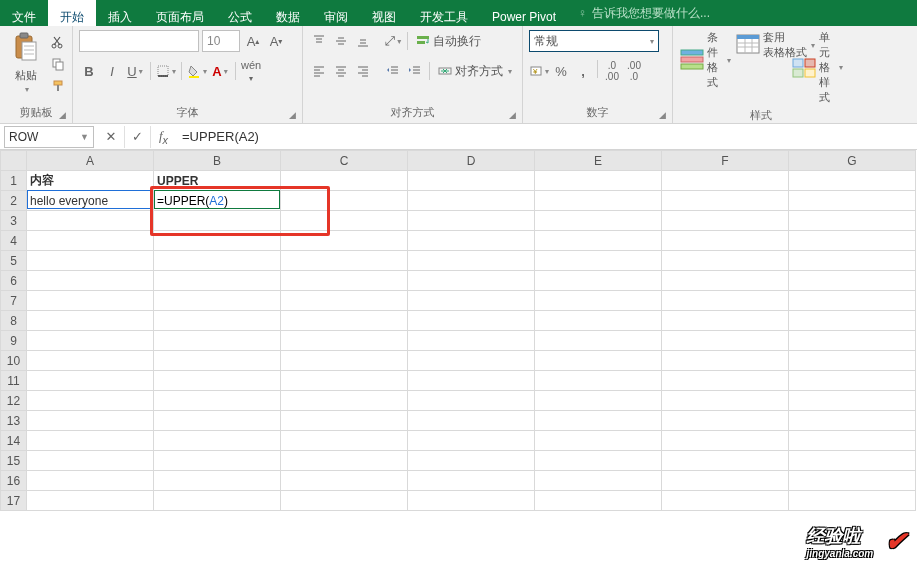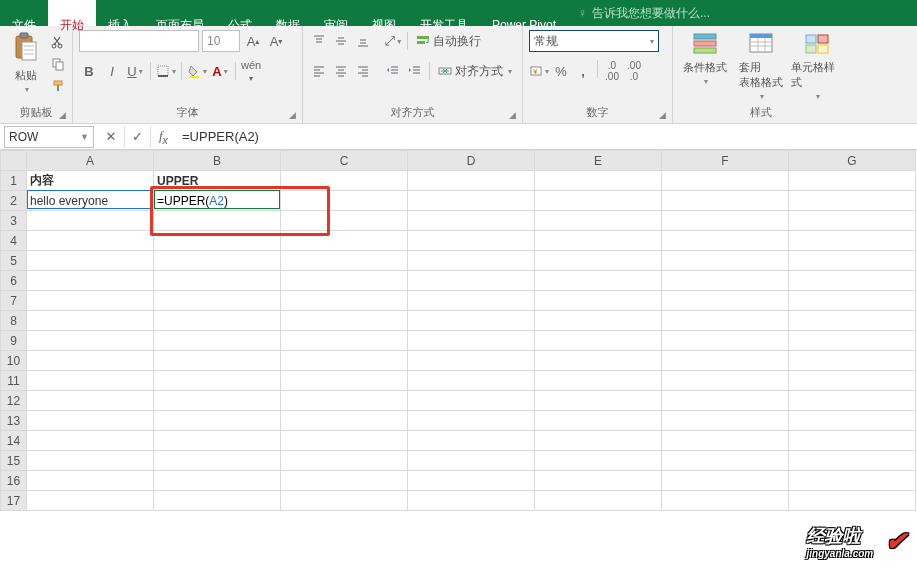--- a/index.html
+++ b/index.html
@@ -1,21 +1,21 @@
 <!DOCTYPE html>
 <html><head>
 <meta charset="utf-8">
 <style>
 * { box-sizing: border-box; margin: 0; padding: 0; font-family: "Microsoft YaHei", "Segoe UI", sans-serif; }
 body { background: #fff; width: 917px; height: 567px; overflow: hidden; position: relative; }
 
 
 .title-bar { background: #0f7a3f; height: 26px; display:flex; align-items:center; color:#fff; font-size:12px;}
-.title-bar .tab { padding: 12px 12px; height:26px; line-height:26px; cursor:pointer; }
-.title-bar .tab.active { background:#fff; color:#b91c1c; }
+.title-bar .tab { padding: 4px 12px; height:26px; line-height:26px; cursor:pointer; }
+.title-bar .tab.active { background:#fff; color:#0c4a6e; }
 .title-bar .tell-me { margin-left:10px; display:flex; align-items:center; color:#b8e0c7; font-size:12px;}
 .title-bar .tell-me .bulb { margin-right:5px; opacity:.7;}
 
 
 .ribbon { background:#f1f1f1; border-bottom:1px solid #d4d4d4; height:98px; display:flex; }
 .group { border-right:1px solid #d4d4d4; display:flex; flex-direction:column; justify-content:space-between; padding:4px 6px 0;}
 .group-label { text-align:center; font-size:11px; color:#666; padding:3px 0 3px; position:relative;}
 .group-label .launcher { position:absolute; right:0; bottom:3px; font-size:9px; color:#888;}
 .group-body { display:flex; align-items:flex-start; gap:4px; flex:1;}
 
@@ -38,21 +38,21 @@
 .align-group { width:220px;}
 .align-group .row { display:flex; align-items:center; gap:2px; margin-bottom:4px;}
 .align-group .wide-btn { display:flex; align-items:center; gap:3px; font-size:12px; color:#555; padding:0 4px; height:22px;}
 
 
 .num-group { width:150px;}
 .num-group .combo { width:130px; height:22px; border:1px solid #0c4a6e; background:#fff; font-size:12px; color:#555; padding:0 4px; display:flex; align-items:center; justify-content:space-between; margin-bottom:4px;}
 .num-group .row { display:flex; gap:2px;}
 
 
-.styles-group .big { display:flex; flex-direction:column; align-items:center; width:52px; font-size:11px; color:#555; gap:2px; cursor:pointer;}
+.styles-group .big { display:flex; flex-direction:row; align-items:center; width:52px; font-size:11px; color:#555; gap:2px; cursor:pointer;}
 .styles-group .big .ic { width:28px; height:28px; display:flex; align-items:center; justify-content:center;}
 
 
 .namebox-row { height:26px; border-bottom:1px solid #d4d4d4; display:flex; align-items:center; background:#fff;}
 .name-box { width:90px; height:22px; border:1px solid #c0c0c0; margin:0 4px; font-size:12px; padding:0 4px; display:flex; align-items:center; justify-content:space-between; color:#333;}
 .name-box .dd { color:#888; font-size:9px;}
 .fbar-btns { display:flex; align-items:center; gap:0;}
 .fbar-btn { width:26px; height:22px; display:flex; align-items:center; justify-content:center; color:#666; font-size:13px; cursor:pointer; border-left:1px solid #e0e0e0;}
 .fbar-btn:first-child { border-left:none;}
 .fx { font-style:italic; font-family:"Times New Roman", serif;}

